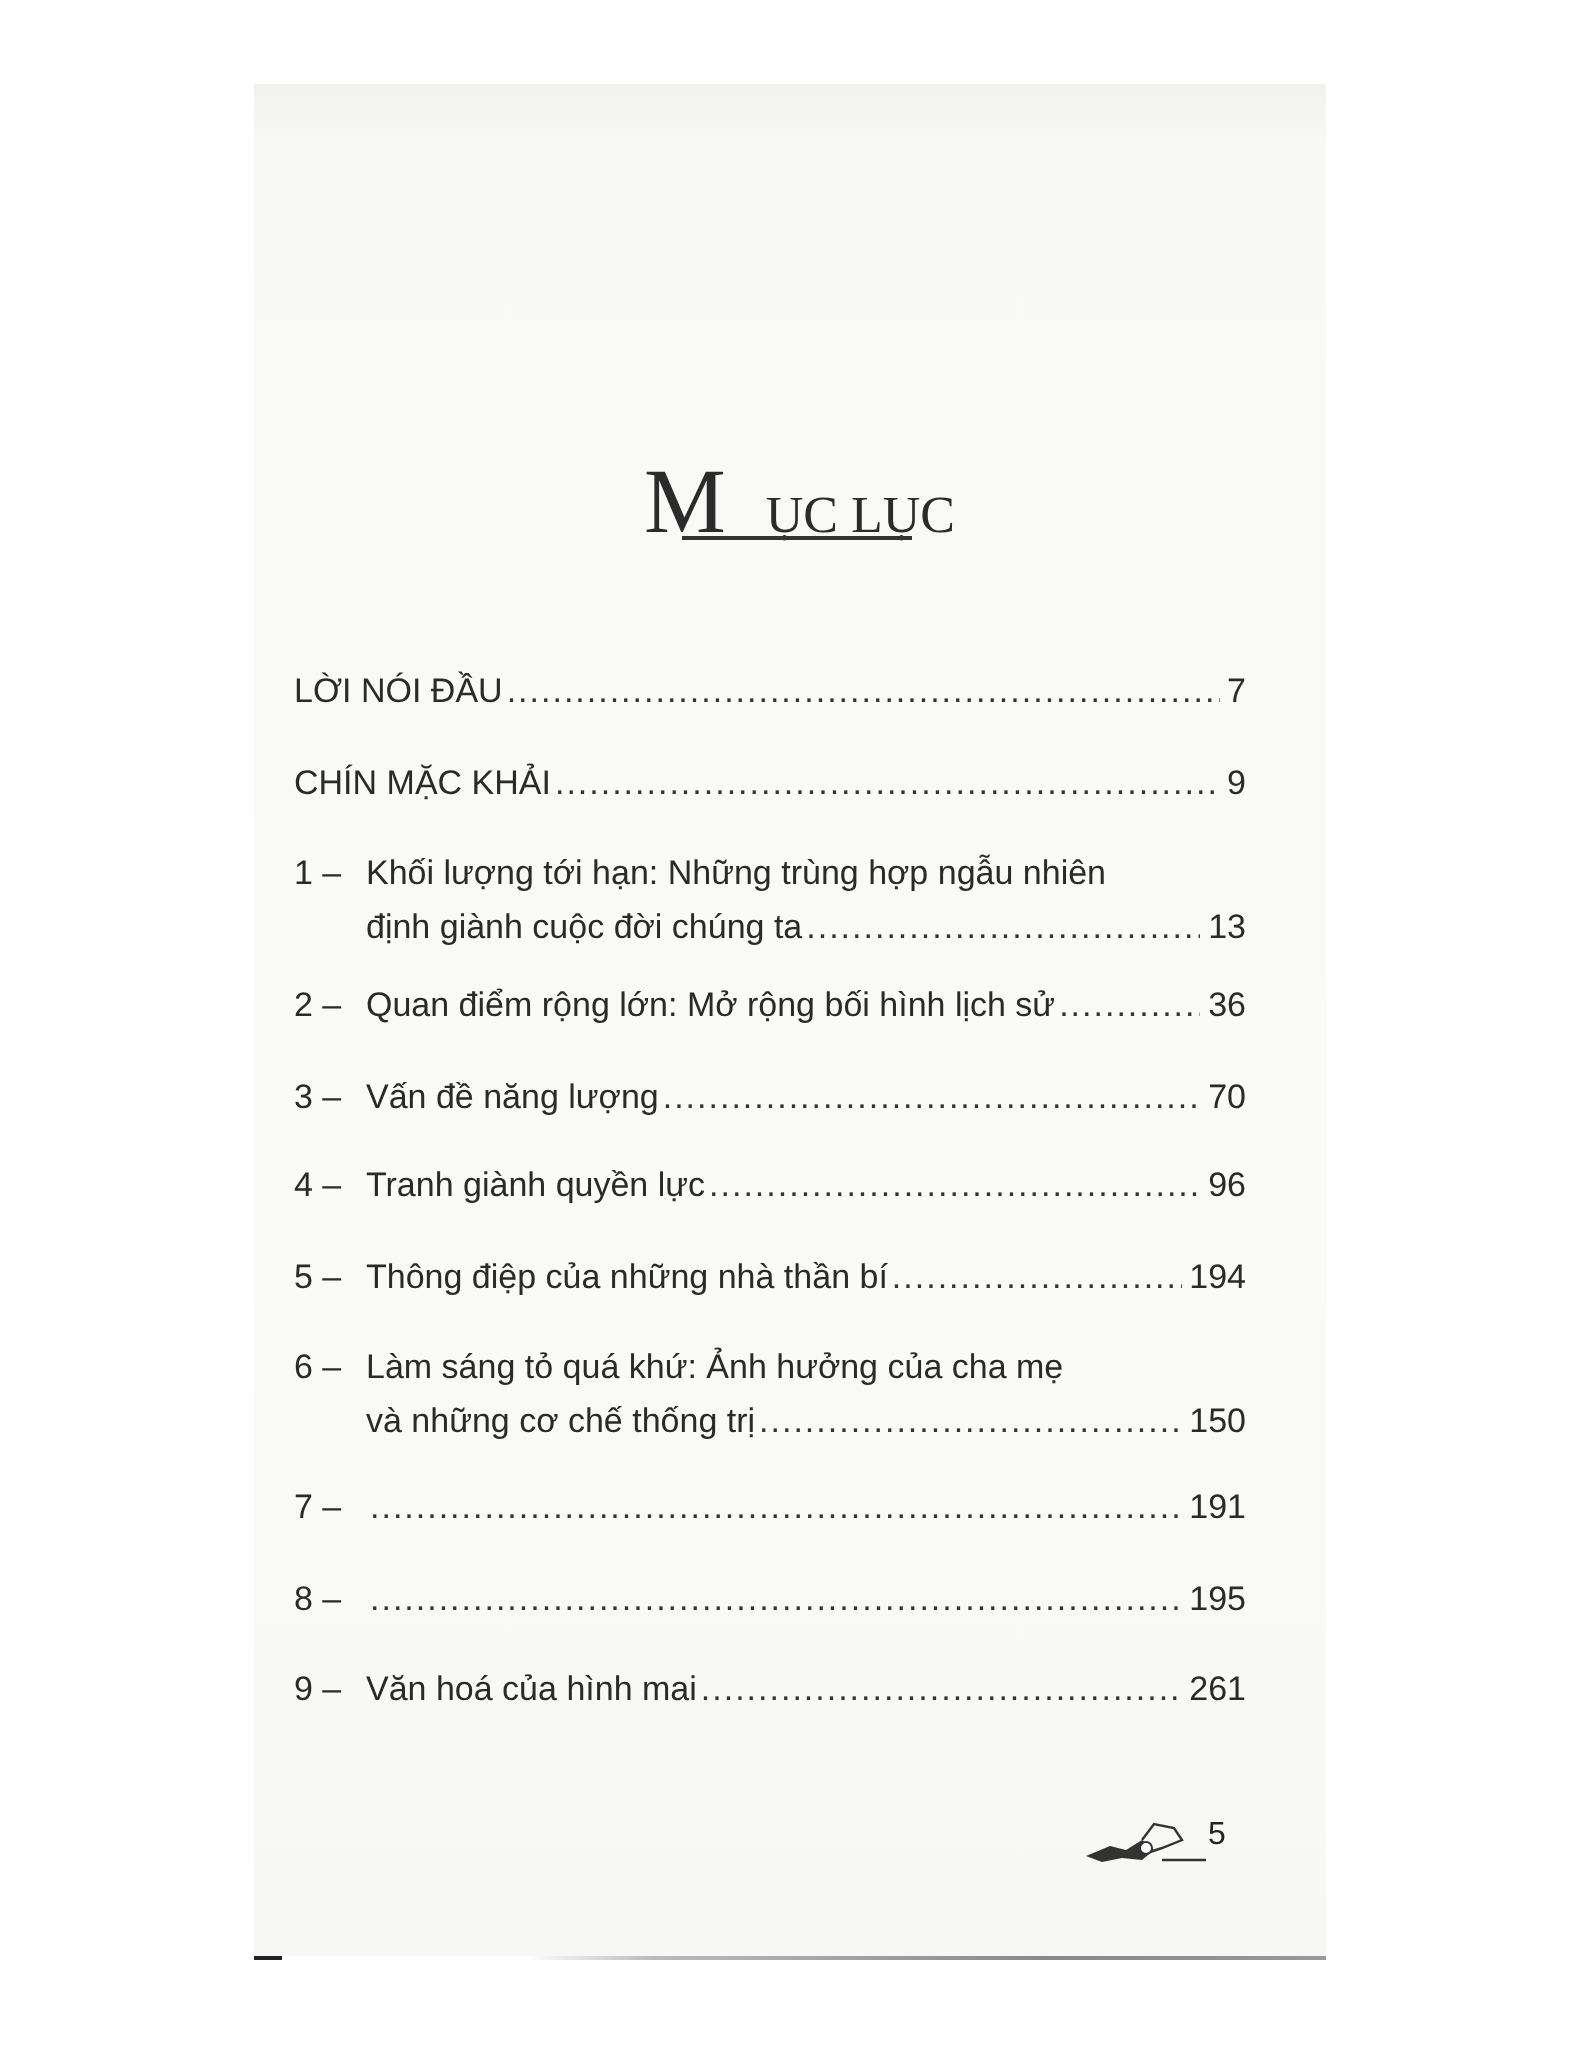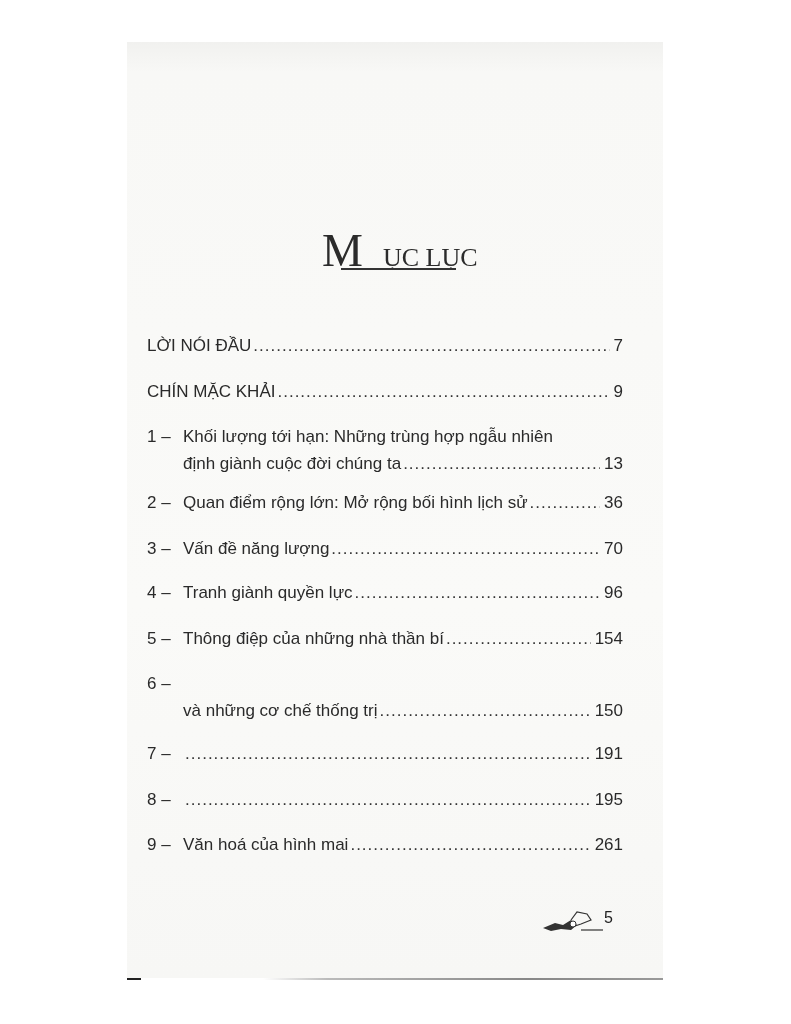--- a/index.html
+++ b/index.html
@@ -109,27 +109,28 @@
       <span class="dots"></span>
       <span class="pg">96</span>
     </div>
   </div>
 
   <div class="entry" style="top:625px">
     <div class="line">
       <span class="num">5 –</span>
       <span class="txt">Thông điệp của những nhà thần bí</span>
       <span class="dots"></span>
-      <span class="pg">154</span>
+      <span class="pg">194</span>
     </div>
   </div>
 
   <div class="entry" style="top:670px">
     <div class="line">
       <span class="num">6 –</span>
+      <span class="txt">Làm sáng tỏ quá khứ: Ảnh hưởng của cha mẹ</span>
     </div>
     <div class="line">
       <span class="indent"></span>
       <span class="txt">và những cơ chế thống trị</span>
       <span class="dots"></span>
       <span class="pg">150</span>
     </div>
   </div>
 
   <div class="entry" style="top:740px">

